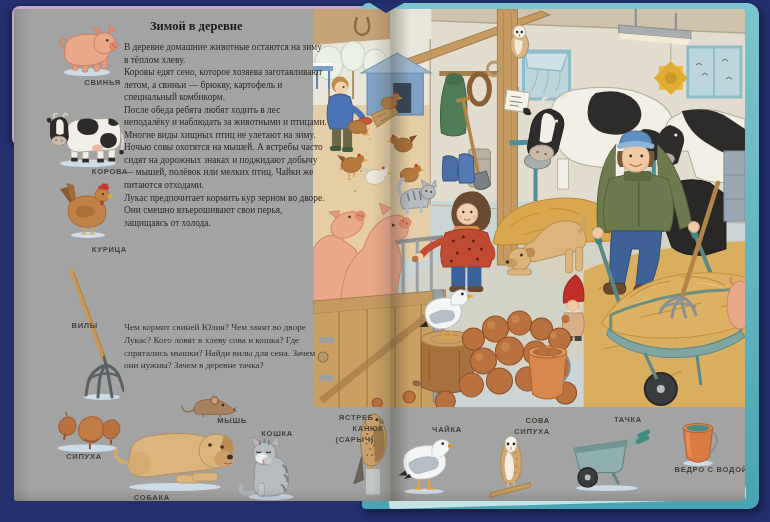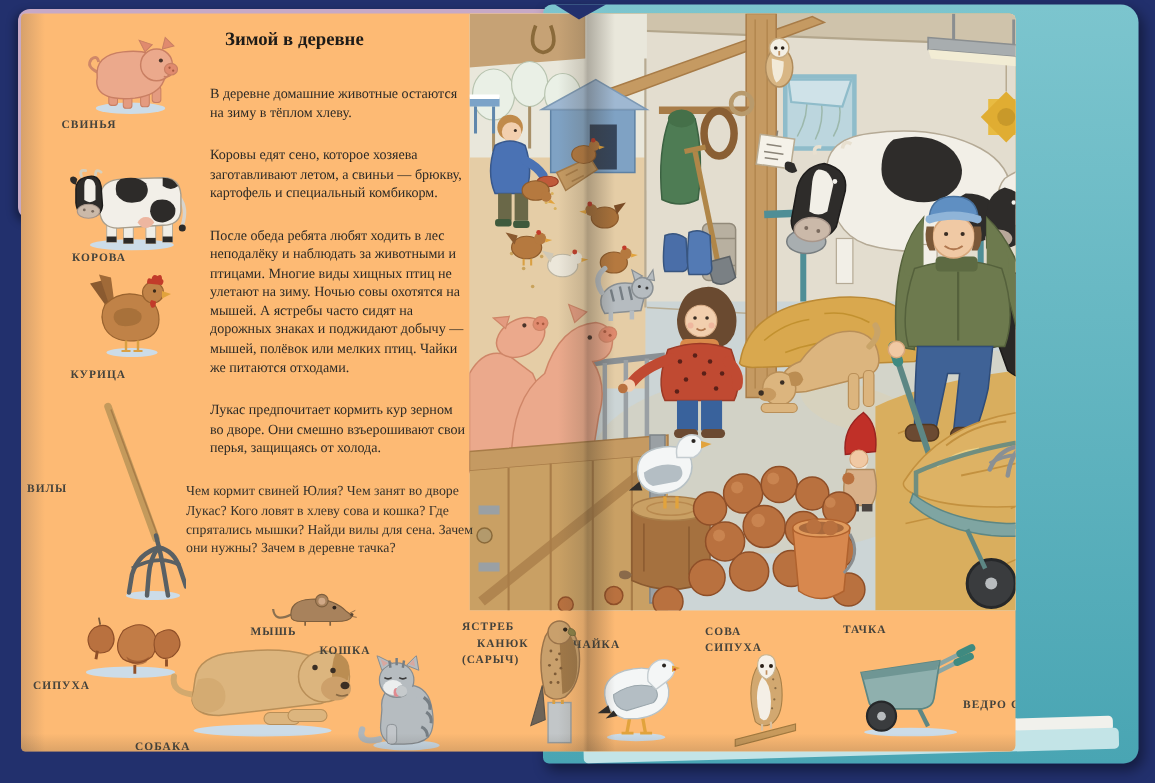--- a/index.html
+++ b/index.html
@@ -8,38 +8,38 @@
   .book{position:absolute;left:12px;top:3px;width:747px;height:514px;}
   .cover-pink{position:absolute;left:0;top:3px;width:380px;height:140px;background:#c7a9c6;
       border-radius:8px 0 0 8px;box-shadow:-2px 2px 6px rgba(0,0,0,.4);}
   .cover-teal{position:absolute;left:350px;top:0;width:397px;height:506px;
       background:linear-gradient(180deg,#7cc5ce,#49a5b3);border-radius:6px 12px 10px 4px;
       box-shadow:3px 4px 9px rgba(0,0,0,.45);}
   .stack-white{position:absolute;left:382px;top:479px;width:348px;height:10px;background:#f1f1ec;
       transform:rotate(-1.6deg);border-radius:3px;}
   .stack-cyan{position:absolute;left:377px;top:487px;width:357px;height:14px;background:#c3e4e7;
       transform:rotate(-1.6deg);border-radius:3px;}
-  .pages{position:absolute;left:2px;top:6px;width:663px;height:492px;background:#fdba74;
+  .pages{position:absolute;left:2px;top:6px;width:731px;height:492px;background:#a3a3a3;
       border-radius:3px 4px 4px 3px;overflow:hidden;}
   .gutter{position:absolute;left:358px;top:0;width:38px;height:100%;z-index:30;pointer-events:none;
       background:linear-gradient(90deg,rgba(90,80,60,0) 0%,rgba(90,80,60,.20) 44%,rgba(55,48,38,.32) 52%,rgba(90,80,60,0) 100%);}
   .edgeL{position:absolute;left:0;top:0;width:16px;height:100%;z-index:30;pointer-events:none;
       background:linear-gradient(90deg,rgba(60,60,72,.20),rgba(0,0,0,0));}
   .edgeB{position:absolute;left:0;bottom:0;width:100%;height:12px;z-index:30;pointer-events:none;
       background:linear-gradient(0deg,rgba(50,45,38,.16),rgba(0,0,0,0));}
   .top-notch{position:absolute;left:358px;top:0;width:0;height:0;z-index:40;
       border-left:16px solid transparent;border-right:18px solid transparent;border-top:10px solid #22306d;}
   .scene{position:absolute;left:299px;top:0;width:432px;height:398px;z-index:1;}
   .fig{position:absolute;z-index:5;}
-  .lbl{position:absolute;z-index:6;font-family:Liberation Serif, serif;font-size:7.6px;font-weight:bold;
-      letter-spacing:.7px;color:#45433c;text-align:left;white-space:nowrap;}
+  .lbl{position:absolute;z-index:6;font-family:Liberation Sans, sans-serif;font-size:7.6px;font-weight:bold;
+      letter-spacing:.7px;color:#45433c;text-align:right;white-space:nowrap;}
   .title{position:absolute;left:136px;top:10px;z-index:6;font-weight:bold;font-size:12.5px;color:#1d1b18;}
   .bodytext{position:absolute;left:110px;top:32px;width:203px;z-index:6;font-size:9.4px;
       line-height:12.55px;color:#2c2a26;}
-  .bodytext p{margin:16px;}
+  .bodytext p{margin:0;}
   .questions{position:absolute;left:110px;top:312px;width:207px;z-index:6;
       font-size:9.2px;line-height:12.8px;color:#36332c;}
 </style>
 </head>
 <body>
 
 <div class="book">
   <div class="cover-pink"></div>
   <div class="cover-teal"></div>
   <div class="stack-white"></div>

